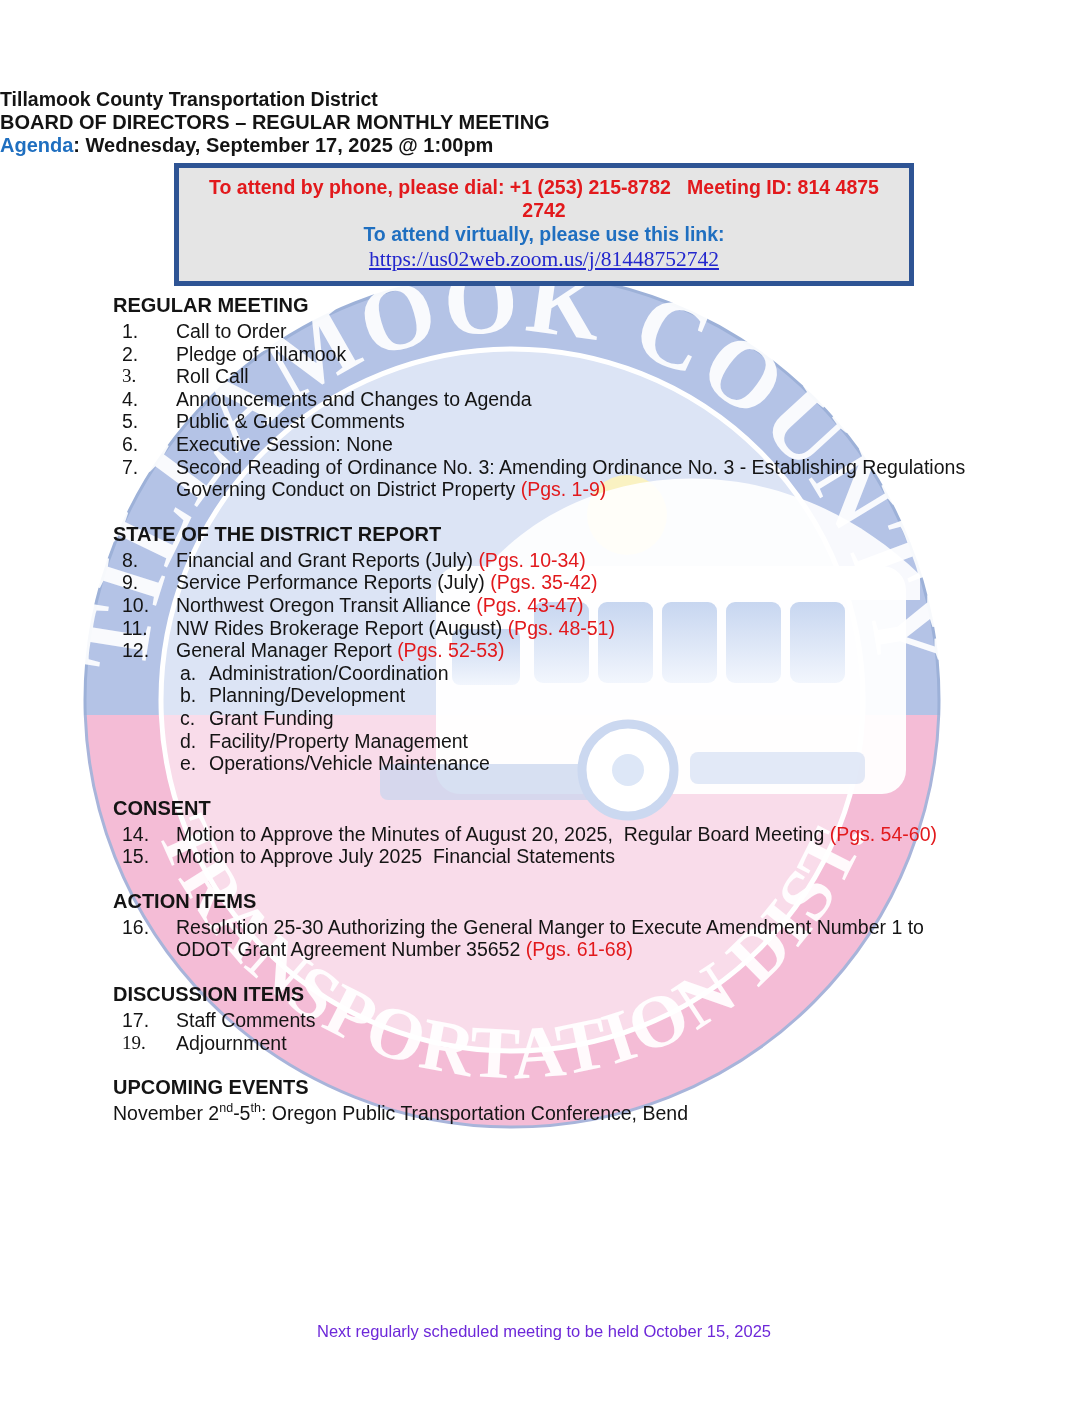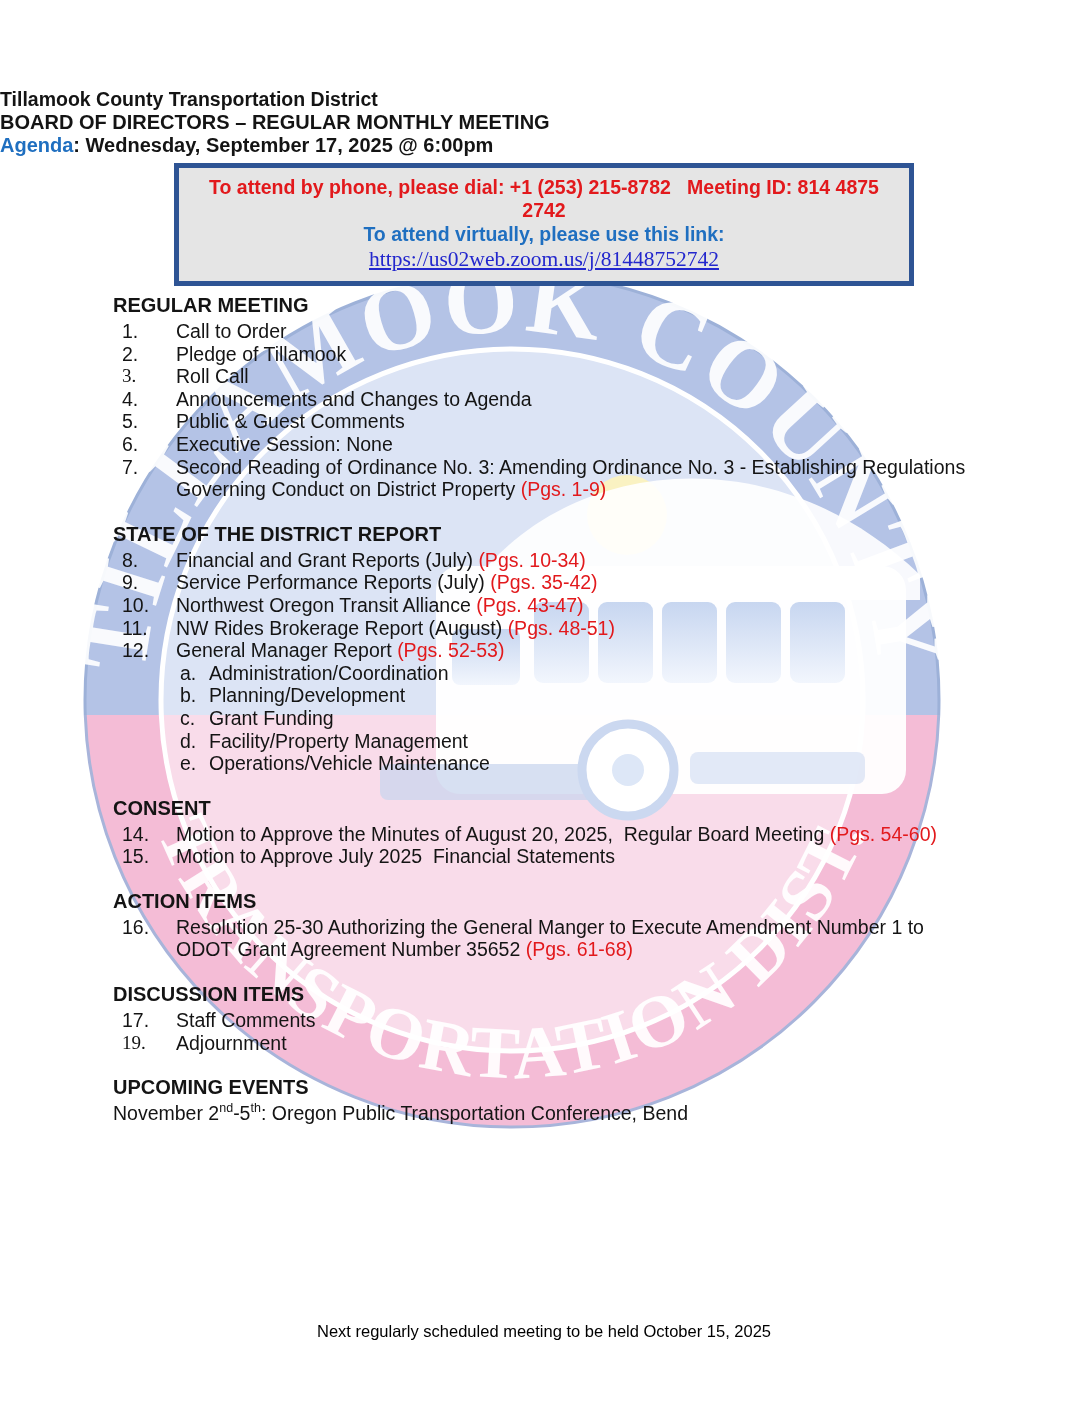--- a/index.html
+++ b/index.html
@@ -38,21 +38,21 @@
   .item .num{flex:0 0 54px;margin-left:9px;}
   .item.sub .num{flex:0 0 29px;margin-left:67px;}
   .item .num.serif{font-family:"Liberation Serif",serif;font-size:19px;}
   .item .txt{max-width:792px;white-space:pre-wrap;}
   .pgs{color:#e2191c;}
   .event-line{font-size:19.5px;line-height:23px;white-space:pre-wrap;}
   .event-line sup{font-size:12.5px;position:relative;top:-1px;vertical-align:super;line-height:0;}
   
   .footer{
     position:absolute;z-index:1;top:1322px;left:0;width:100%;
-    text-align:center;font-size:16.5px;color:#000000;
+    text-align:center;font-size:16.5px;color:#6d28d9;
   }
 </style>
 </head>
 <body>
 
 <div id="doc">
 
   <svg id="seal" width="1088" height="1408" viewBox="0 0 1088 1408">
     <defs>
       <clipPath id="clipTop">
@@ -105,21 +105,21 @@
       <textPath href="#arcTop" startOffset="50%" text-anchor="middle">TILLAMOOK COUNTY</textPath>
     </text>
     <text style="font-family:&quot;Liberation Serif&quot;,serif;font-weight:bold;font-size:74px;letter-spacing:1.5px;" fill="#ffffff" fill-opacity="0.92">
       <textPath href="#arcBottom" startOffset="50%" text-anchor="middle">TRANSPORTATION DIST.</textPath>
     </text>
   </svg>
 
   <div class="header layer">
     <div class="t1">Tillamook County Transportation District</div>
     <div class="t2">BOARD OF DIRECTORS – REGULAR MONTHLY MEETING</div>
-    <div class="t3"><span class="blue">Agenda</span><span>: Wednesday, September 17, 2025 @ 6:00pm</span></div>
+    <div class="t3"><span class="blue">Agenda</span><span>: Wednesday, September 17, 2025 @ 1:00pm</span></div>
   </div>
 
   <div class="attend-box layer">
     <div class="phone">To attend by phone, please dial: +1 (253) 215-8782   Meeting ID: 814 4875 2742</div>
     <div class="virtual"><span>To attend virtually, please use this link: </span><a class="zoom-link">https://us02web.zoom.us/j/81448752742</a></div>
   </div>
 
   <div class="main layer">
     <div>
         <div class="section">

